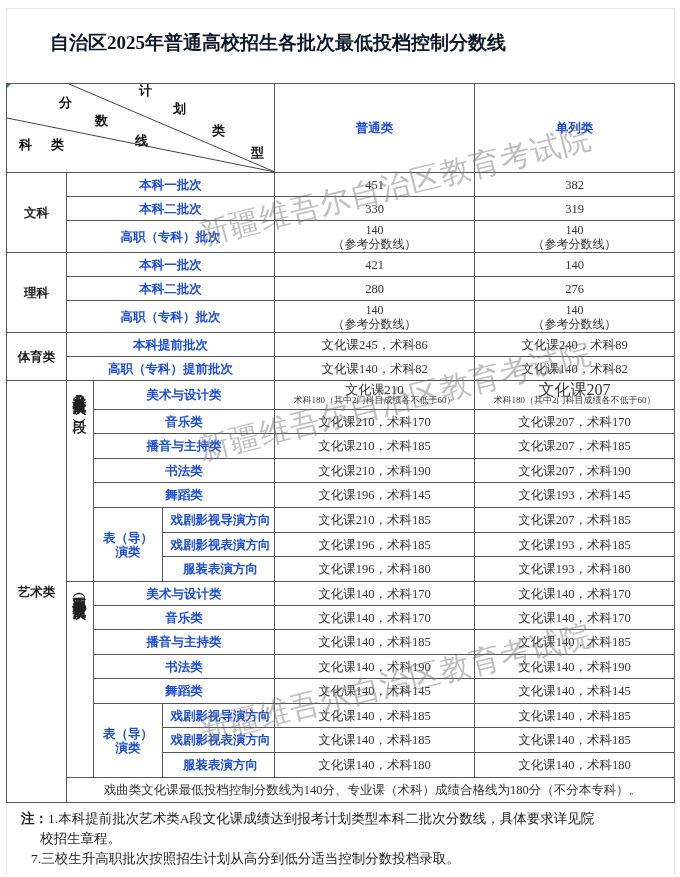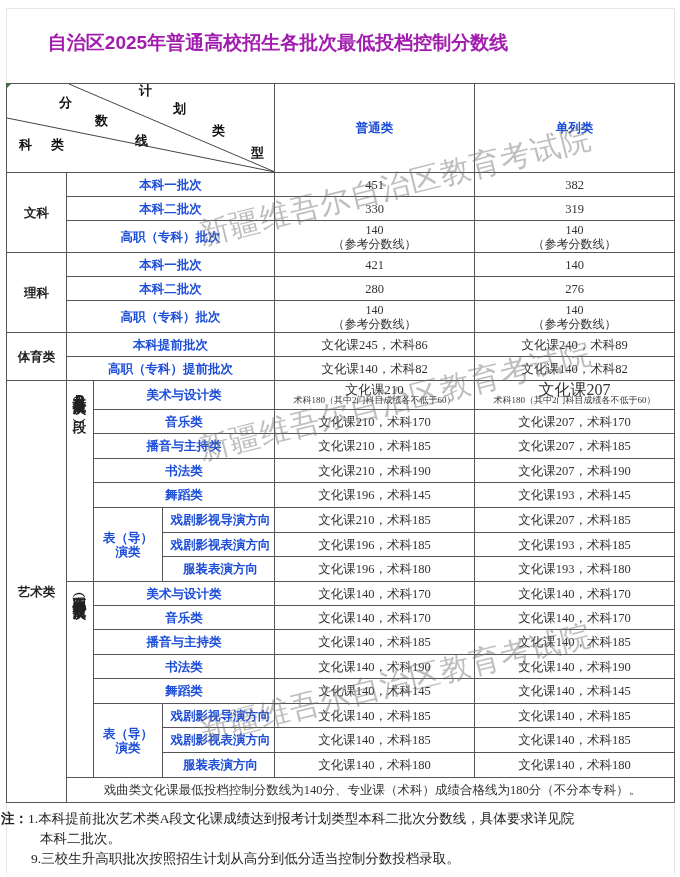--- a/index.html
+++ b/index.html
@@ -1,41 +1,41 @@
 <!DOCTYPE html>
 <html><head>
 <meta charset="utf-8">
 <style>
   html, body { margin: 0; padding: 0; background: #ffffff; }
   body { width: 680px; height: 877px; position: relative; overflow: hidden;
          font-family: "DejaVu Serif", "Liberation Serif", serif; color: #222; }
   .frame { position: absolute; left: 6px; top: 8px; width: 667px; height: 866px;
            border: 1px solid #e6e6e6; border-bottom: none; }
   .title { position: absolute; left: 0; top: 30px; width: 556px; text-align: center;
-           font-family: Liberation Sans, sans-serif;
-           font-weight: bold; font-size: 19px; color: #a21caf; letter-spacing: 0px; }
+           font-family: Liberation Serif, serif;
+           font-weight: bold; font-size: 19px; color: #0f172a; letter-spacing: 0px; }
   table.main { position: absolute; left: 6px; top: 83px; width: 668px;
                border-collapse: collapse; table-layout: fixed; }
   table.main td { border: 1px solid #555; padding: 0; text-align: center; vertical-align: middle;
                   font-size: 12.5px; line-height: 14px; overflow: hidden; }
   .lbl { font-family: "DejaVu Sans", "Liberation Sans", sans-serif; font-weight: bold; font-size: 13px; color: #1d4ed8; }
   .cat { font-family: "DejaVu Sans", "Liberation Sans", sans-serif; font-weight: bold; font-size: 13.5px; }
   .val { font-family: "Liberation Serif", "DejaVu Serif", serif; font-size: 13px; color: #333; }
   .sub { display: block; font-size: 12px; color: #333; }
   .tiny { display: block; font-size: 9px; line-height: 11px; color: #333; }
   .vert { writing-mode: vertical-rl; text-orientation: upright; letter-spacing: 1px;
           font-family: "DejaVu Sans", "Liberation Sans", sans-serif; font-weight: bold; font-size: 13.5px;
           margin: 0 auto; }
   .left { text-align: center; padding-left: 4px !important; }
   .diag { position: relative; height: 88px; }
   .diag svg { position: absolute; left: 0; top: 0; }
   .diag span { position: absolute; font-family: "DejaVu Sans", "Liberation Sans", sans-serif; font-size: 13px; font-weight: bold; color: #111; }
   .corner-mark { position: absolute; left: 0; top: 0; width: 0; height: 0;
                  border-top: 4px solid #2f8a2f; border-right: 4px solid transparent; }
-  .note { position: absolute; left: 1px; font-family: "Liberation Serif", "DejaVu Serif", serif;
+  .note { position: absolute; left: 21px; font-family: "Liberation Serif", "DejaVu Serif", serif;
           font-size: 13.5px; color: #222; }
   .note b { font-family: "DejaVu Sans", "Liberation Sans", sans-serif; }
   .watermark { position: absolute; font-family: "DejaVu Sans", "Liberation Sans", sans-serif;
                font-size: 30px; color: rgba(110,110,110,0.45); transform: rotate(-14deg);
                transform-origin: left center; white-space: nowrap; pointer-events: none; letter-spacing: 1px; }
 </style>
 </head>
 <body>
 
 <div class="frame"></div>
@@ -239,18 +239,18 @@
 
   <tr style="height:25px">
     <td colspan="5" class="val left" style="font-size:12.5px;margin-top:21px;">戏曲类文化课最低投档控制分数线为140分、专业课（术科）成绩合格线为180分（不分本专科）。</td>
   </tr>
 </tbody>
   </table>
 
 <div class="note" style="top:810px;">
   <b>注：</b><span>1.本科提前批次艺术类A段文化课成绩达到报考计划类型本科二批次分数线，具体要求详见院</span>
 </div>
-<div class="note" style="top:830px; left:40px;">本科二批次。</div>
-<div class="note" style="top:850px; left:31px;">9.三校生升高职批次按照招生计划从高分到低分适当控制分数投档录取。</div>
+<div class="note" style="top:830px; left:40px;">校招生章程。</div>
+<div class="note" style="top:850px; left:31px;">7.三校生升高职批次按照招生计划从高分到低分适当控制分数投档录取。</div>
 
 <div class="watermark" style="left:200px; top:215px;">新疆维吾尔自治区教育考试院</div>
 <div class="watermark" style="left:200px; top:430px;">新疆维吾尔自治区教育考试院</div>
 <div class="watermark" style="left:200px; top:712px;">新疆维吾尔自治区教育考试院</div>
 
 </body></html>

